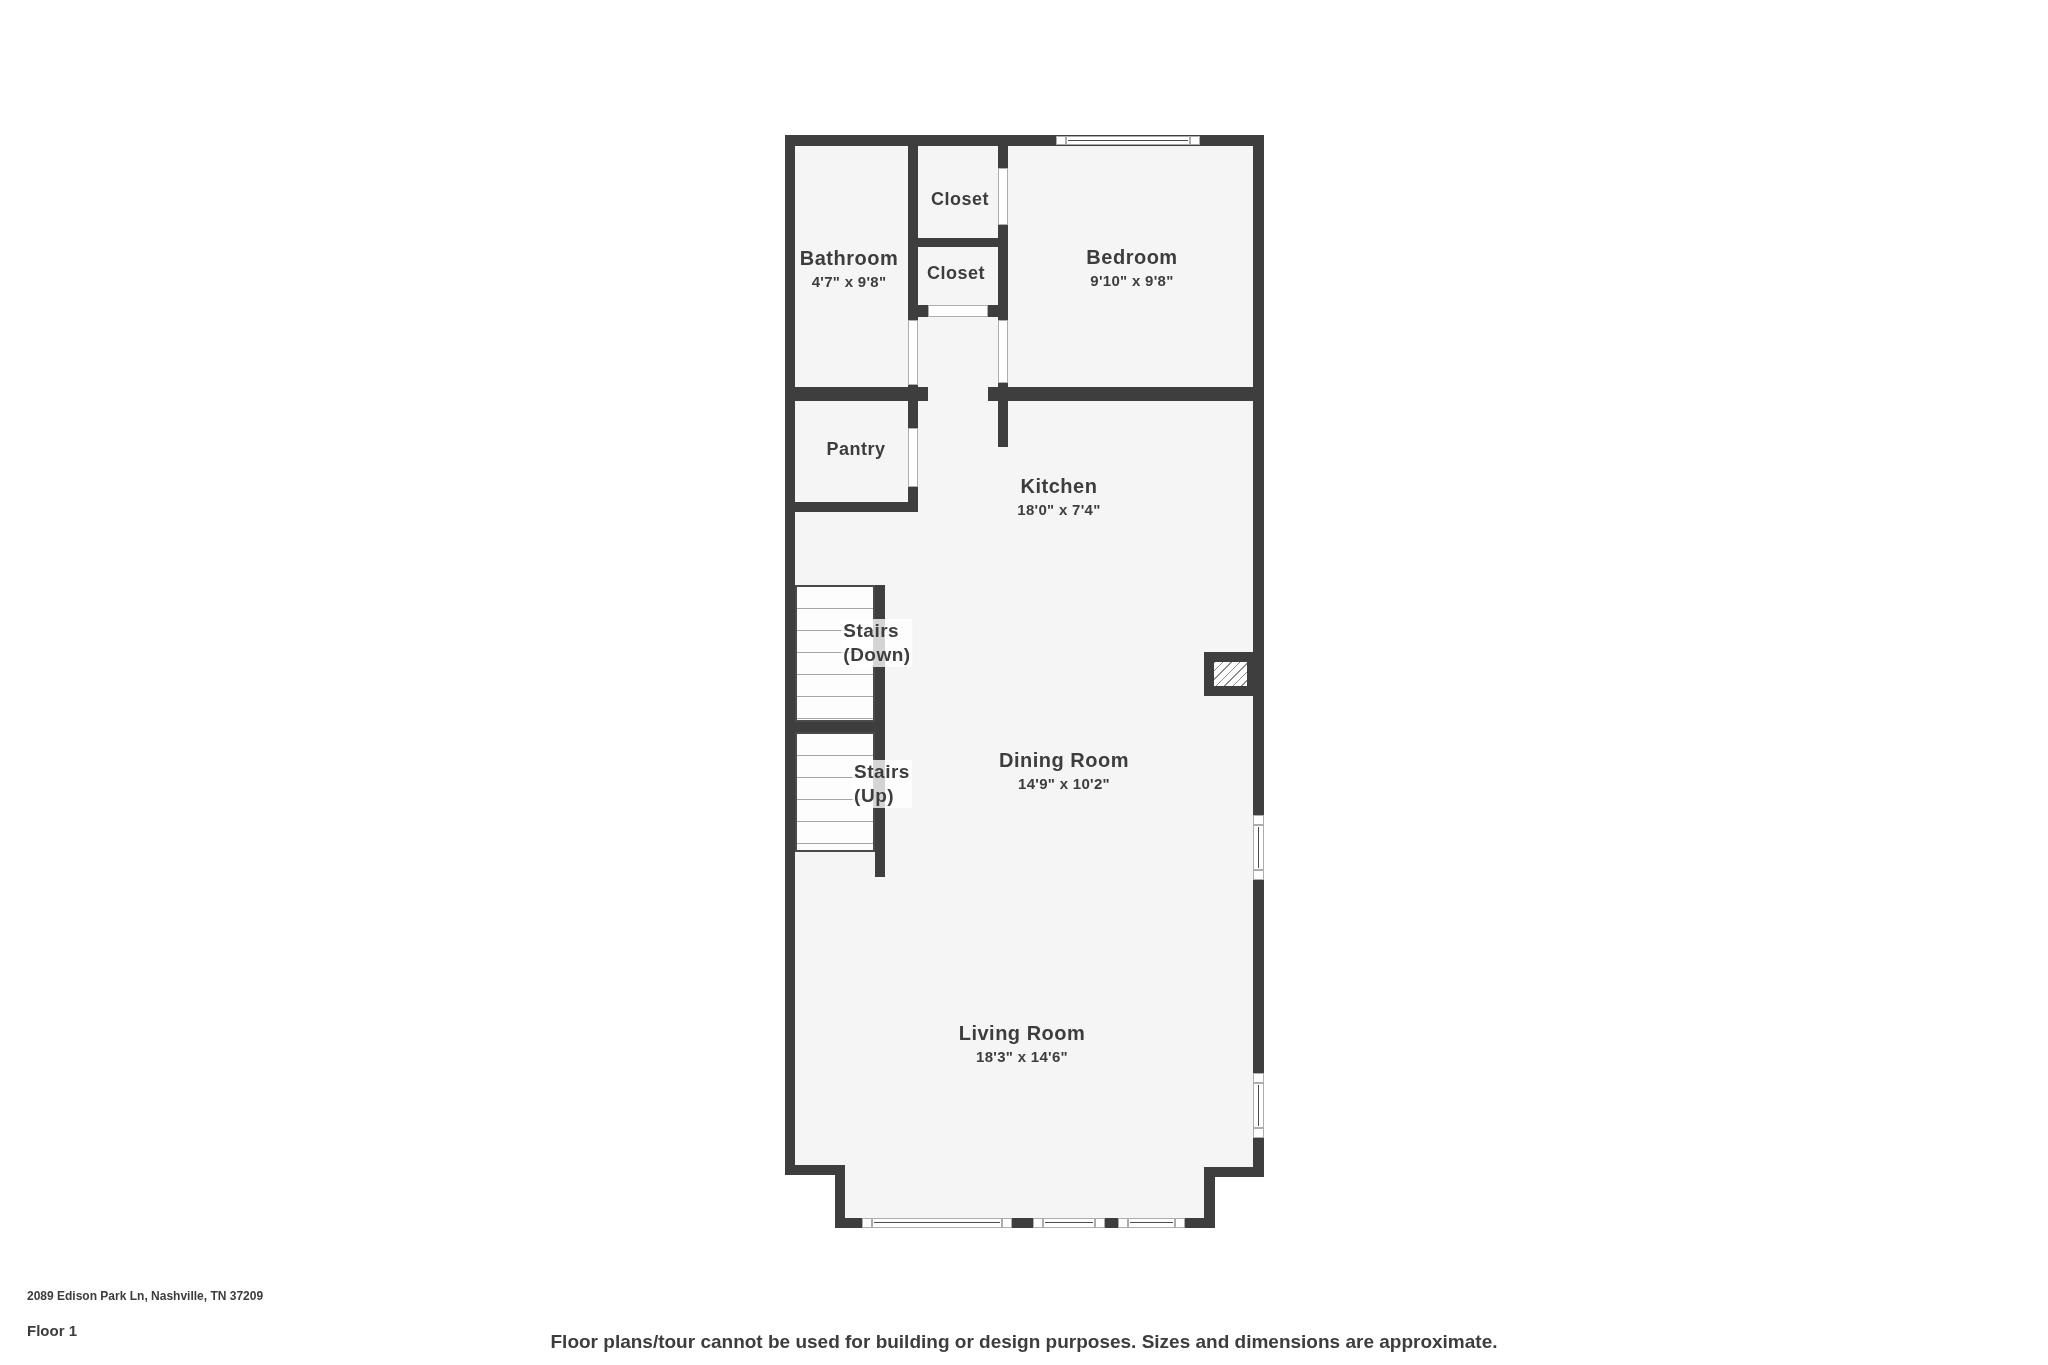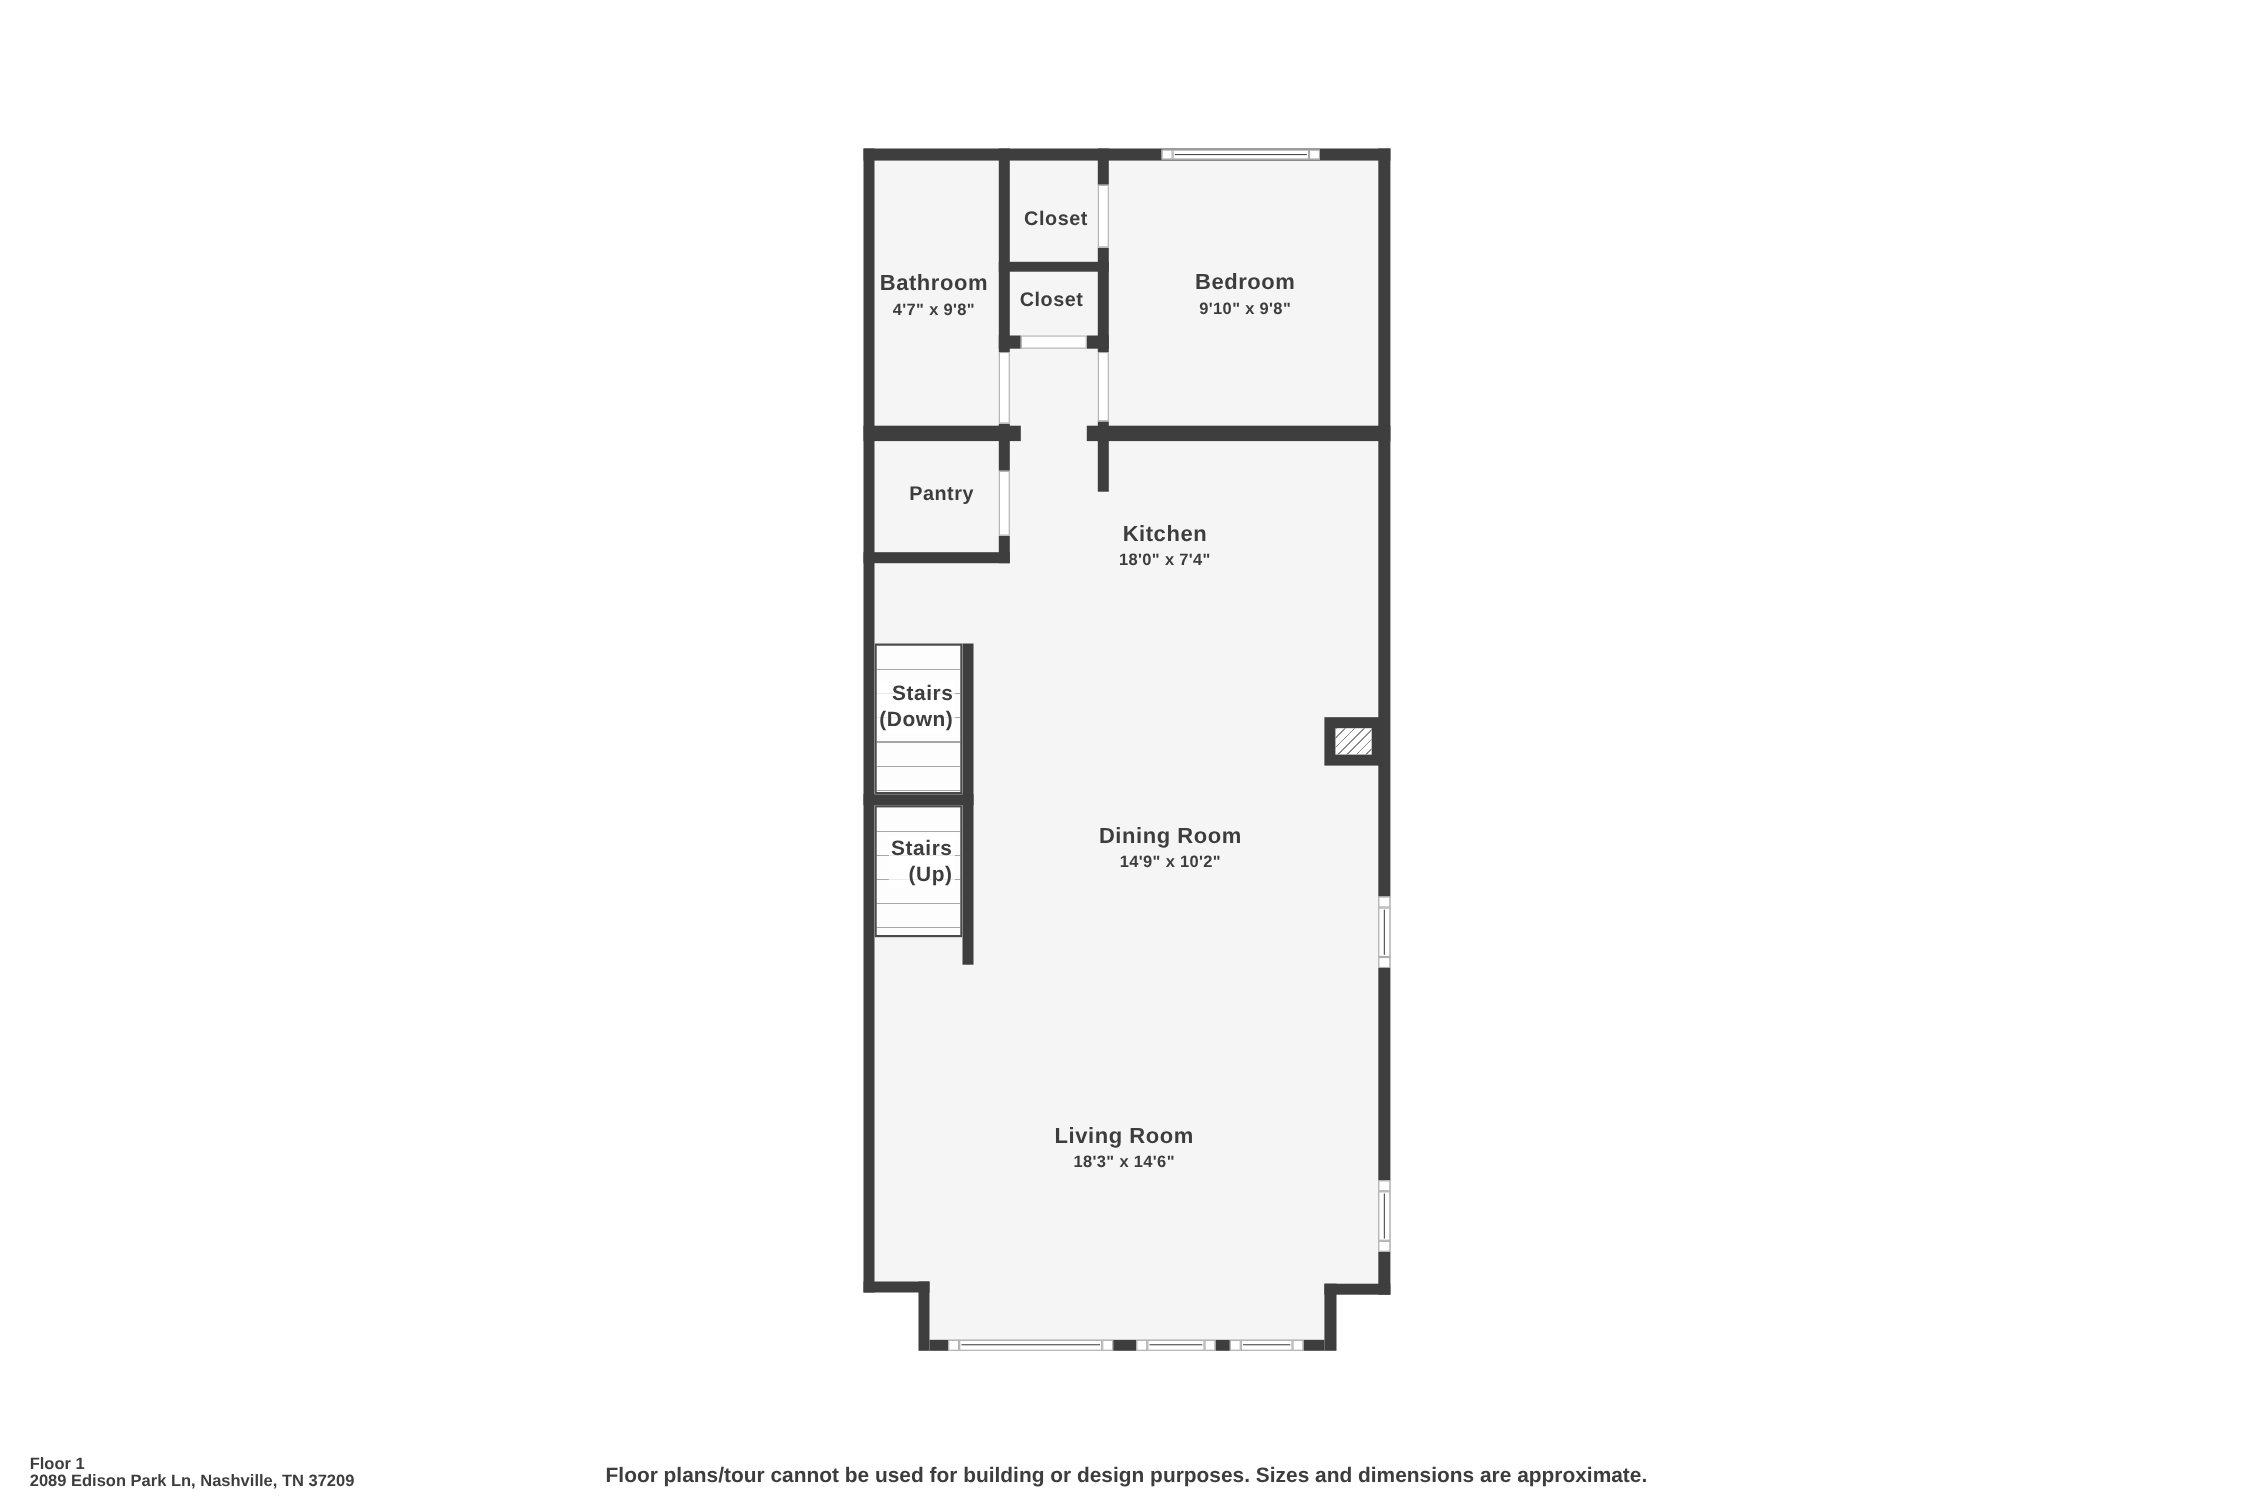--- a/index.html
+++ b/index.html
@@ -19,25 +19,25 @@
   .win.v .pane::after{content:"";position:absolute;top:1px;bottom:1px;left:50%;width:1px;margin-left:-1px;background:#4a4a4a;}
   .stairs{position:absolute;box-sizing:border-box;border:2px solid #4a4a4a;background-color:#fdfdfd;
           background-image:repeating-linear-gradient(to bottom,transparent 0,transparent 21px,var(--tread) 21px,var(--tread) 22px);}
   .fireplace{position:absolute;background:var(--wall);}
   .fireplace .hatch{position:absolute;left:10px;top:10px;width:33px;height:24px;background-color:#fff;
           background-image:repeating-linear-gradient(135deg,#8d8d8d 0,#8d8d8d 1px,transparent 1px,transparent 6px);}
   .room-label{position:absolute;transform:translate(-50%,-50%);text-align:center;color:var(--text);white-space:nowrap;}
   .room-label .rname{font-size:20px;font-weight:bold;line-height:25px;letter-spacing:.5px;}
   .room-label .rsize{font-size:15px;font-weight:bold;line-height:21px;letter-spacing:.3px;}
   .room-label.small .rname{font-size:18px;}
-  .stair-label{position:absolute;transform:translate(-50%,-50%);text-align:right;color:var(--text);white-space:nowrap;}
+  .stair-label{position:absolute;transform:translate(-50%,-50%);text-align:left;color:var(--text);white-space:nowrap;margin-left:44px;}
   .stair-label div{font-size:19px;font-weight:bold;line-height:24px;letter-spacing:.5px;
           background:rgba(255,255,255,.78);padding:0 2px;}
   .footer-text{position:absolute;color:var(--text);font-weight:bold;}
-  #address{left:27px;top:1338px;font-size:15px;}
+  #address{left:27px;top:1289px;font-size:12px;}
   #floor-label{left:27px;top:1322px;font-size:15px;}
   #disclaimer{left:50%;transform:translateX(-50%);top:1331px;font-size:19px;}
 </style>
 </head>
 <body>
 
 <div id="canvas">
 
   <div class="floor" style="left:795px;top:146px;width:458px;height:1021px"></div>
   <div class="floor" style="left:845px;top:1160px;width:359px;height:58px"></div>

